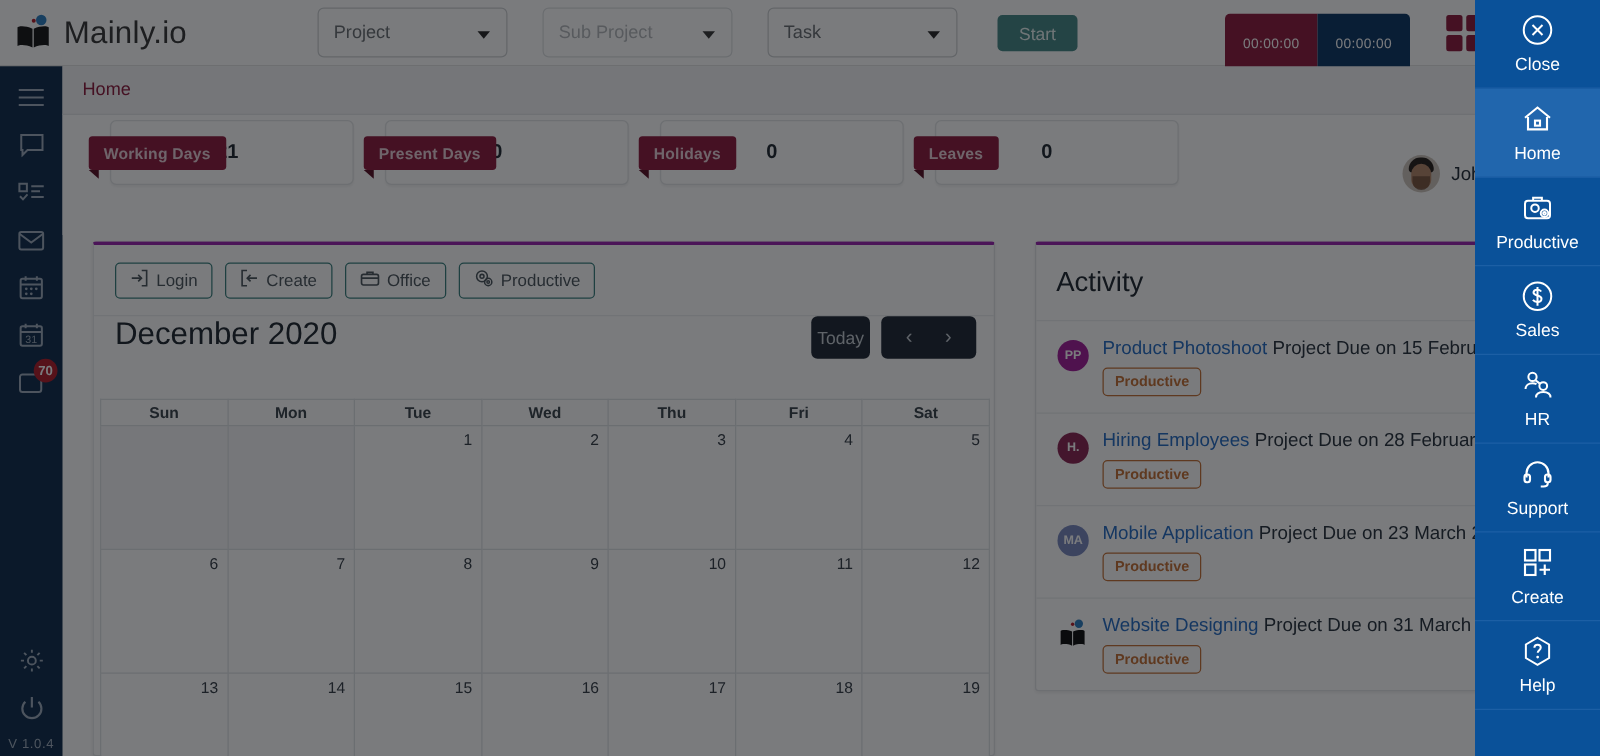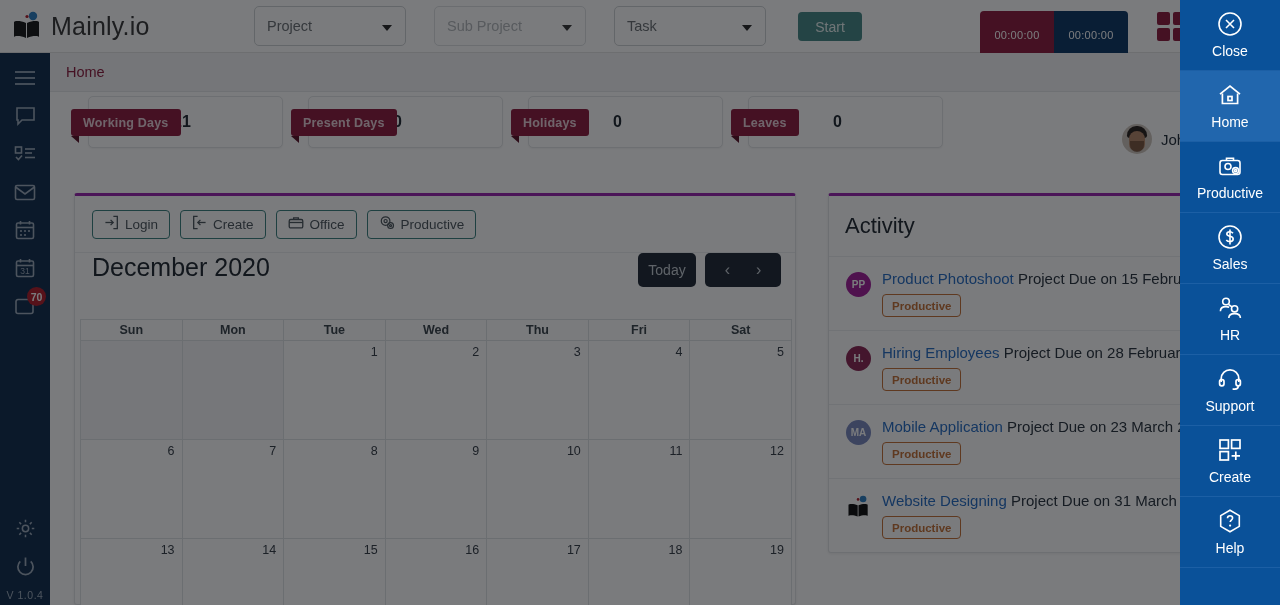--- a/index.html
+++ b/index.html
@@ -131,21 +131,21 @@
   }
 
   .cal-head { height: 66px; display: flex; align-items: flex-start; padding: 0 14px 0 17px; }
   .cal-title { font-size: 25px; color: #232b33; }
   .cal-nav { margin-left: auto; display: flex; gap: 9px; }
   .navbtn {
     background: #232c38; color: #c5ccd3; border: none; border-radius: 5px;
     height: 34px; font-size: 14px; font-family: inherit;
     display: flex; align-items: center; justify-content: center;
   }
-  .navbtn.today { width: 58px; margin-left: 47px; }
+  .navbtn.today { width: 47px; margin-left: 47px; }
   .navbtn.arrows { width: 76px; gap: 26px; font-size: 16px; }
 
   .cal-grid { padding: 0 5px; }
   table.cal { width: 712px; border-collapse: collapse; table-layout: fixed; }
   table.cal th {
     font-size: 12.5px; color: #3d464e; font-weight: bold; height: 21px;
     border: 1px solid #e0e3e6; background: #fff;
   }
   table.cal td {
     height: 99px; border: 1px solid #e0e3e6; vertical-align: top;

